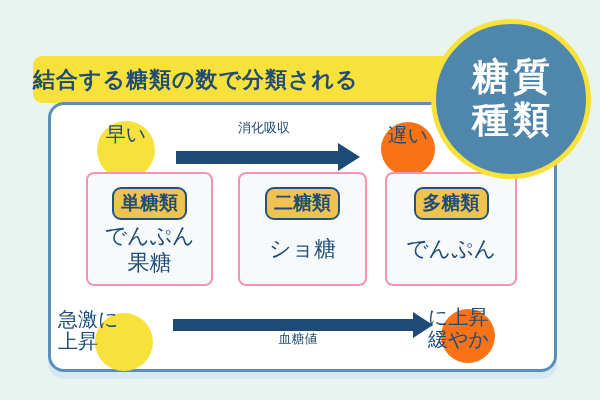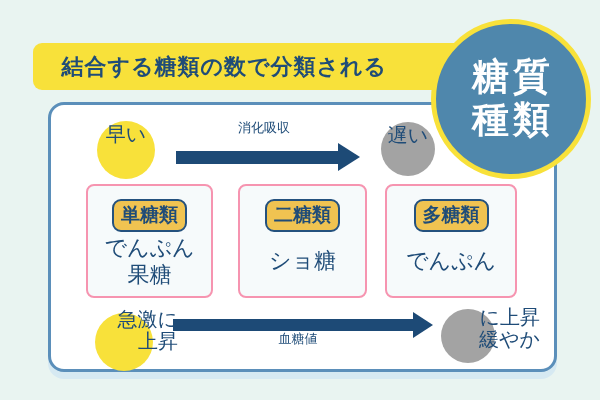--- a/index.html
+++ b/index.html
@@ -5,23 +5,23 @@
   * { margin:0; padding:0; box-sizing:border-box; }
   html,body { background:#cfd8dc; }
   .stage {
     position:relative; width:600px; height:400px; overflow:hidden;
     background:#e9f4f1;
     font-family:"Liberation Sans","DejaVu Sans",sans-serif;
     color:#1f4c78;
   }
   
   .header-bar {
-    position:absolute; left:33px; top:43px; width:430px; height:47px;
+    position:absolute; left:33px; top:56px; width:430px; height:47px;
     background:#f8e13a; border-radius:9px;
-    display:flex; align-items:center; justify-content:flex-end;
+    display:flex; align-items:center; justify-content:flex-start;
     padding-right:76px;
   }
   .header-bar .title { font-size:22px; font-weight:bold; letter-spacing:1px; white-space:nowrap; }
 
   
   .badge {
     position:absolute; left:431px; top:19px; width:160px; height:160px;
     border-radius:50%; background:#4f87ac; border:5px solid #f8e13a;
     display:flex; flex-direction:column; align-items:center; justify-content:center;
     color:#ffffff; font-weight:bold; font-size:37px; line-height:1.16;
@@ -34,49 +34,49 @@
     background:#ffffff; border:3px solid #5b8fba; border-radius:16px;
     box-shadow:0 7px 0 #d6e9f2; z-index:1;
   }
 
   .circle {
     position:absolute; border-radius:50%;
     display:flex; justify-content:center;
     font-size:20px; z-index:2;
   }
   .circle.yellow { background:#f8e13a; }
-  .circle.pink   { background:#a3a3a3; }
+  .circle.pink   { background:#f97316; }
 
   .fast-circle    { left:97px;  top:121px; width:58px; height:58px; }
   .slow-circle    { left:381px; top:122px; width:54px; height:54px; }
   .rapid-circle   { left:95px;  top:313px; width:58px; height:58px; }
   .gradual-circle { left:441px; top:309px; width:54px; height:54px; }
 
   .axis-label { position:absolute; text-align:center; font-size:13px; z-index:3; }
   .digestion-label { left:199px; top:119px; width:130px; }
   .blood-label     { left:238px; top:330px; width:120px; }
 
-  .two-line { position:absolute; text-align:right; font-size:20px; line-height:1.08; z-index:3; }
+  .two-line { position:absolute; text-align:left; font-size:20px; line-height:1.08; z-index:3; }
   .rapid-text   { left:58px;  top:309px; width:120px; }
   .gradual-text { left:428px; top:307px; width:112px; }
 
   
   .arrow { position:absolute; display:flex; align-items:center; z-index:2; }
   .arrow .shaft { flex:1; background:#1d4a76; }
   .arrow .head  { width:0; height:0; border-style:solid; border-color:transparent; border-left-color:#1d4a76; }
   .arrow-top    { left:176px; top:143px; width:184px; height:28px; }
   .arrow-top .shaft { height:13px; }
   .arrow-top .head  { border-width:14px 0 14px 22px; }
   .arrow-bottom { left:173px; top:312px; width:260px; height:26px; }
   .arrow-bottom .shaft { height:12px; }
   .arrow-bottom .head  { border-width:13px 0 13px 20px; }
 
   
   .card {
-    position:absolute; top:184px; height:114px;
+    position:absolute; top:172px; height:114px;
     background:#f6fafb; border:2px solid #f694b0; border-radius:8px;
     display:flex; flex-direction:column; align-items:center;
     padding-top:13px; z-index:2;
   }
   .card-1 { left:86px;  width:127px; }
   .card-2 { left:238px; width:129px; }
   .card-3 { left:385px; width:132px; }
   .pill {
     background:#f0c351; border:2px solid #24517e; border-radius:9px;
     padding:1px 7px 2px; font-size:19px; font-weight:bold; white-space:nowrap;

